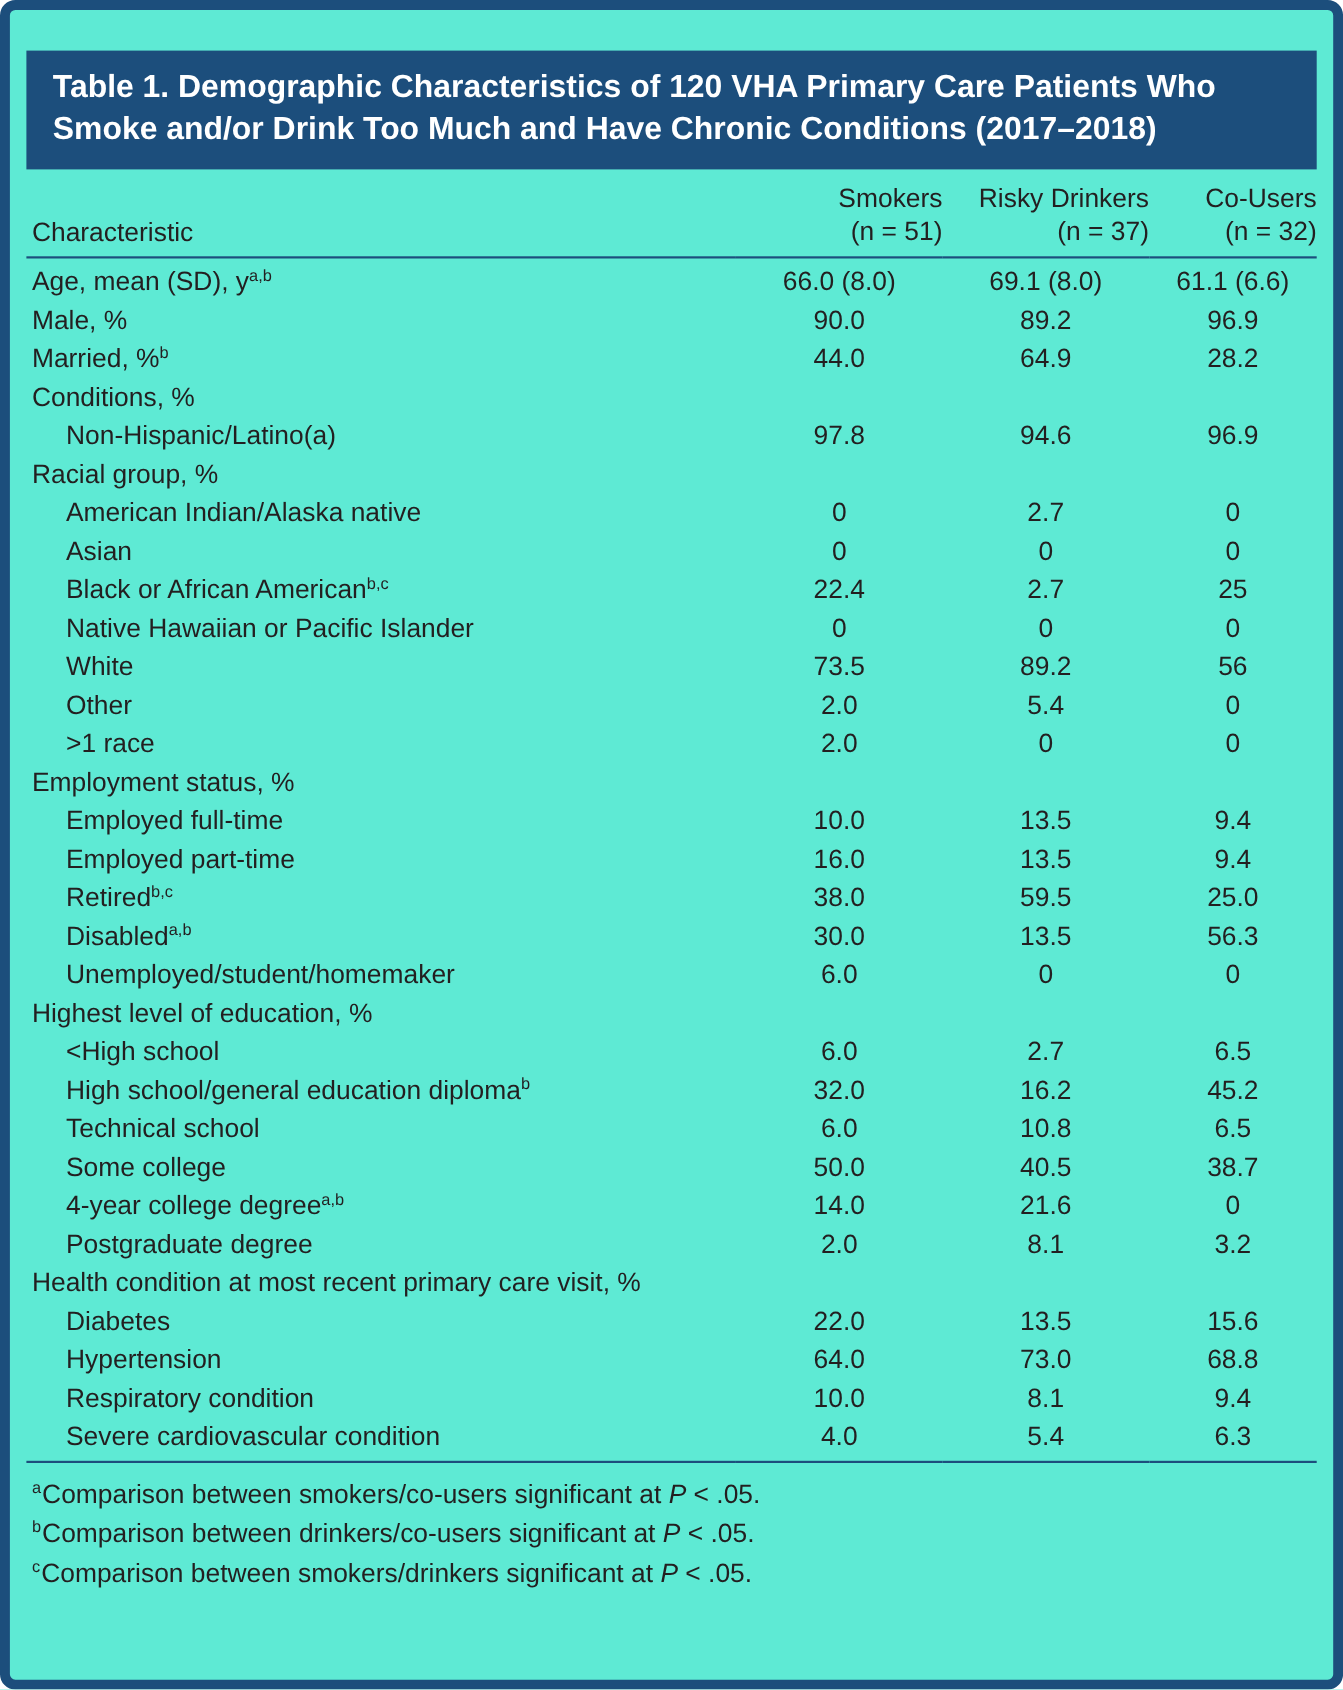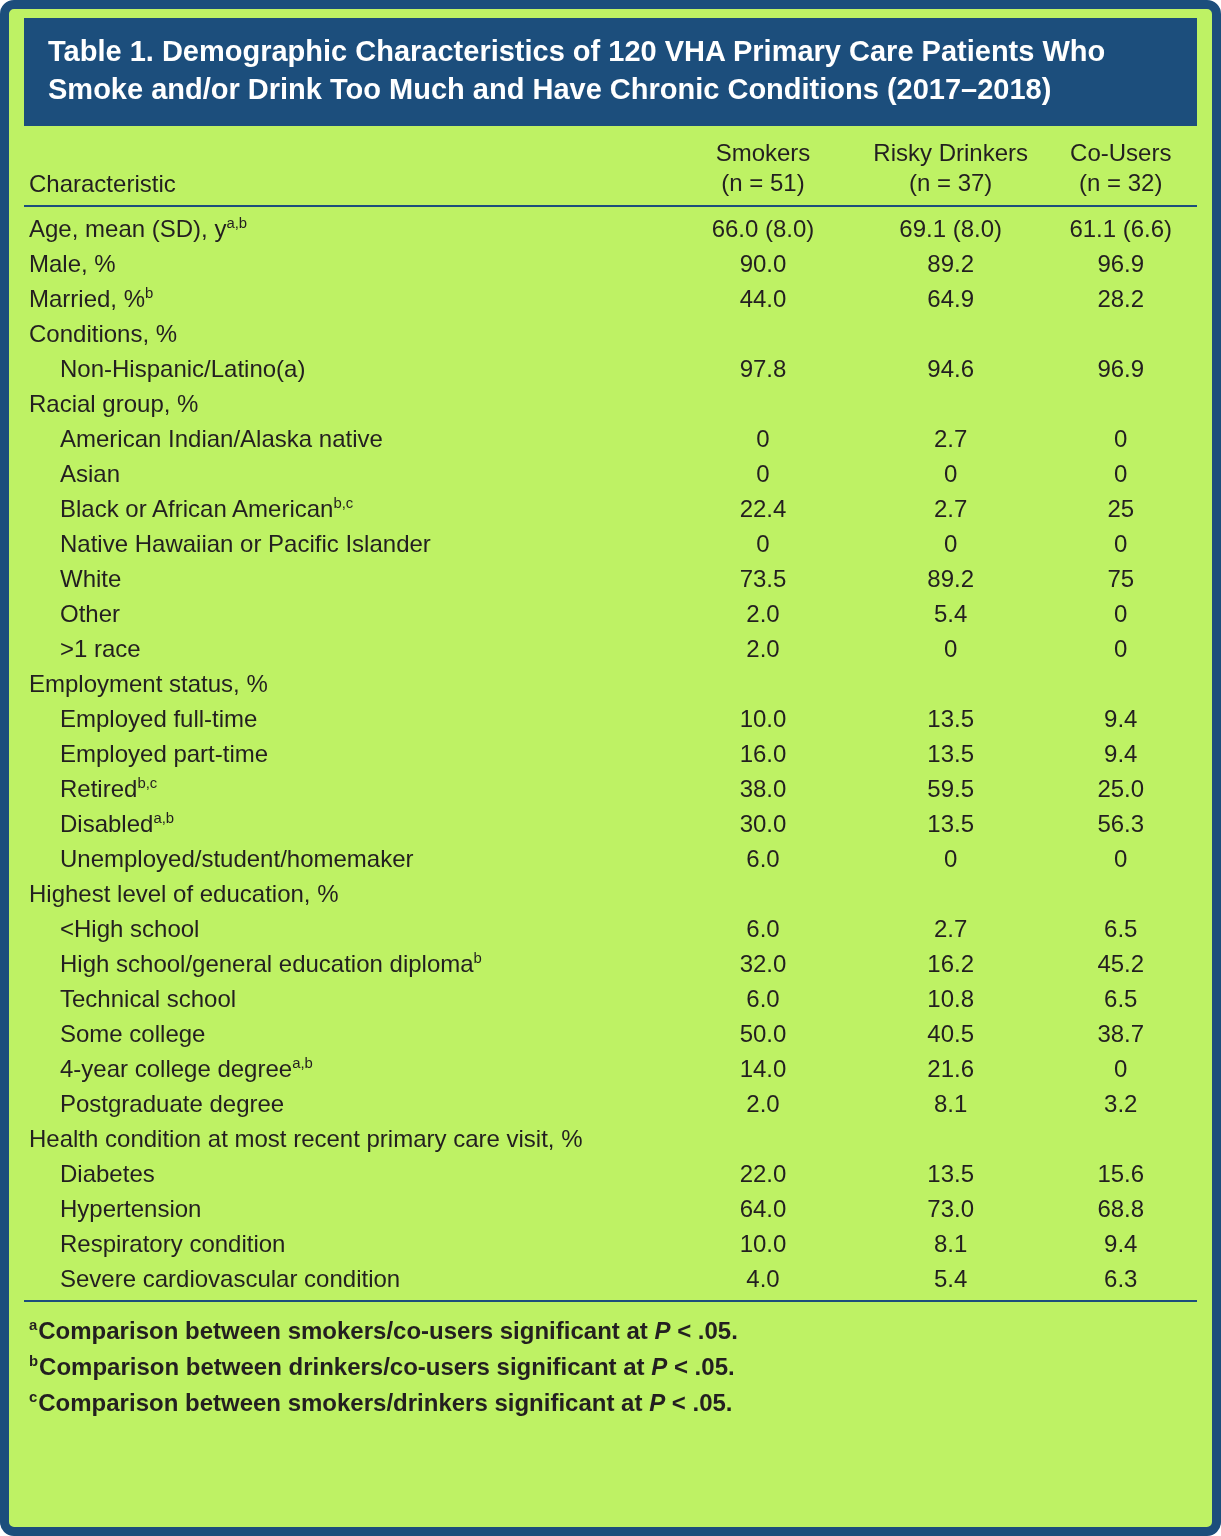--- a/index.html
+++ b/index.html
@@ -9,23 +9,23 @@
     height: 1536px;
     background: #ffffff;
     font-family: "Liberation Sans", "DejaVu Sans", sans-serif;
     color: var(--text, #231f20);
   }
   .page {
     width: 100%;
     height: 100%;
     border: 9px solid var(--frame, #1c4e7c);
     border-radius: 14px;
-    padding: 9px 15px 0 15px;
+    padding: 37px 15px 0 15px;
     overflow: hidden;
-    background: #bef264;
+    background: #5eead4;
   }
   .banner {
     background: var(--banner, #1c4e7c);
     color: #ffffff;
     font-size: 29px;
     font-weight: 700;
     line-height: 38px;
     padding: 14px 24px 18px 24px;
     margin-bottom: 6px;
   }
@@ -39,21 +39,21 @@
   col.c-risky { width: 16%; }
   col.c-cousers { width: 13%; }
   thead th {
     font-weight: 400;
     font-size: 24px;
     vertical-align: bottom;
     padding: 6px 0 7px 0;
     border-bottom: 2px solid var(--rule, #1c4e7c);
   }
   th.char-head { text-align: left; padding-left: 5px; }
-  th.val-head { text-align: center; line-height: 30px; }
+  th.val-head { text-align: right; line-height: 30px; }
   tbody td {
     font-size: 24px;
     line-height: 29px;
     padding: 3px 0;
   }
   td.char-cell { padding-left: 5px; overflow: hidden; white-space: nowrap; }
   td.char-cell.indent { padding-left: 36px; }
   td.val { text-align: center; }
   tbody tr:first-child td { padding-top: 7px; }
   tbody tr:last-child td {
@@ -61,21 +61,20 @@
     padding-bottom: 7px;
   }
   sup {
     font-size: 62%;
     line-height: 0;
     vertical-align: super;
   }
   .footnotes {
     padding: 11px 5px 0 5px;
     font-size: 24px;
-    font-weight: bold;
   }
   .footnote { line-height: 36px; }
   .footnote sup { margin-right: 1px; }
   .pval { font-style: italic; }
 </style>
 </head>
 <body>
 
 <div class="page">
 
@@ -165,21 +164,21 @@
         <tr>
       <td class="char-cell indent"><span class="row-label">Native Hawaiian or Pacific Islander</span></td>
       <td class="val">0</td>
       <td class="val">0</td>
       <td class="val">0</td>
     </tr>
         <tr>
       <td class="char-cell indent"><span class="row-label">White</span></td>
       <td class="val">73.5</td>
       <td class="val">89.2</td>
-      <td class="val">75</td>
+      <td class="val">56</td>
     </tr>
         <tr>
       <td class="char-cell indent"><span class="row-label">Other</span></td>
       <td class="val">2.0</td>
       <td class="val">5.4</td>
       <td class="val">0</td>
     </tr>
         <tr>
       <td class="char-cell indent"><span class="row-label">&gt;1 race</span></td>
       <td class="val">2.0</td>

